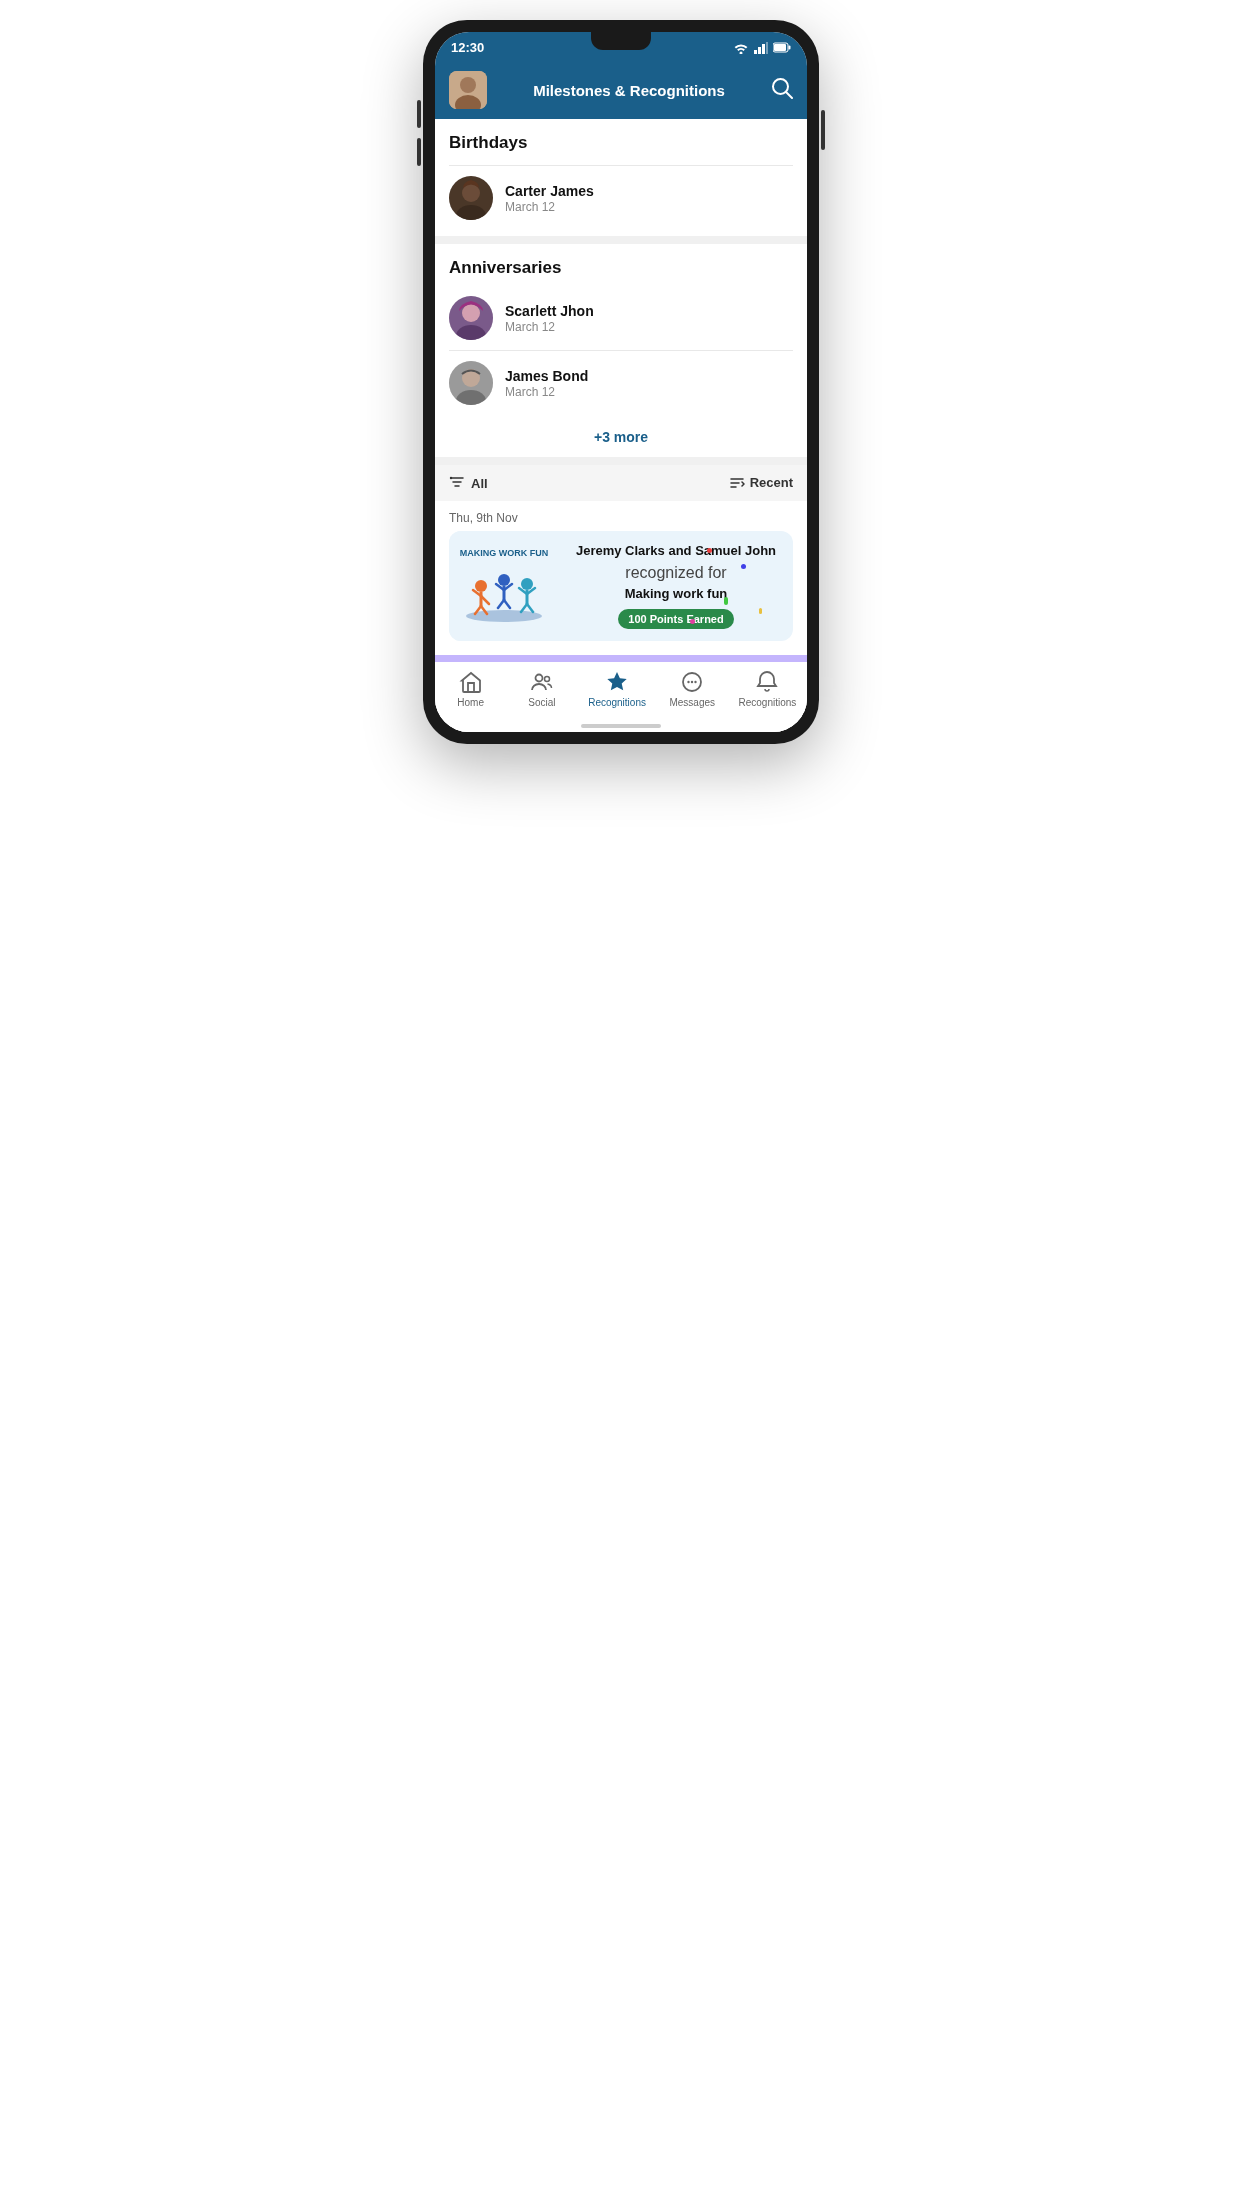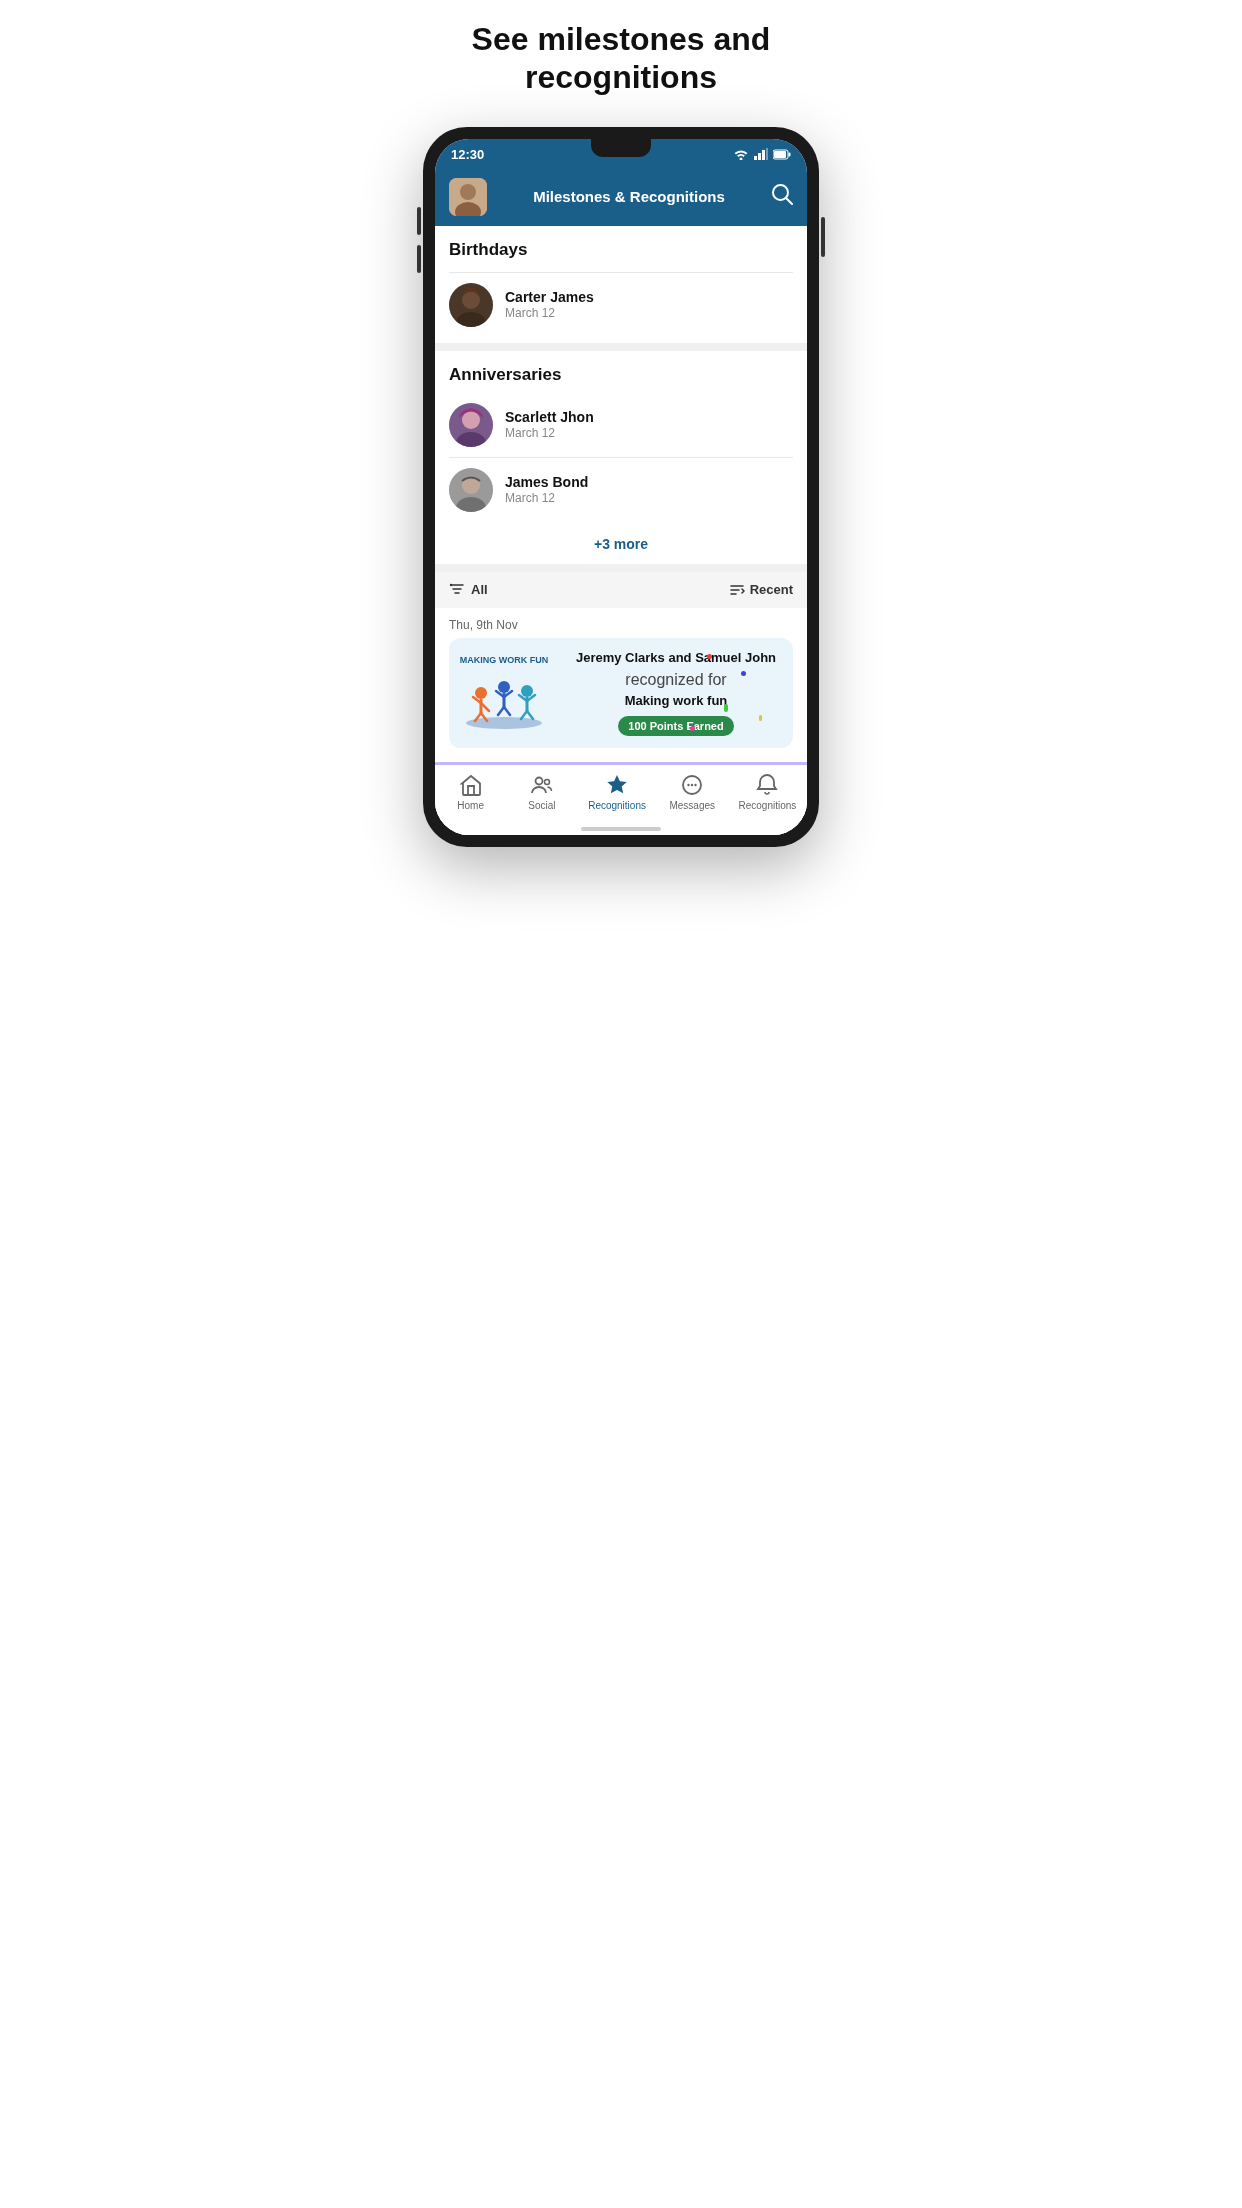--- a/index.html
+++ b/index.html
@@ -246,21 +246,21 @@
       font-weight: 700;
       padding: 4px 10px;
       border-radius: 20px;
       text-align: center;
       align-self: center;
       margin-top: 4px;
     }
     
     .bottom-nav {
       background: #fff;
-      border-top: 3px solid #c4b5fd;
+      border-top: 7px solid #c4b5fd;
       display: flex;
       justify-content: space-around;
       padding: 8px 0 10px;
     }
     .nav-item {
       display: flex;
       flex-direction: column;
       align-items: center;
       gap: 3px;
       min-width: 50px;
@@ -295,22 +295,20 @@
       width: 4px;
       background: #333;
       border-radius: 2px;
     }
   </style>
 </head>
 <body>
 
 <div class="page-wrapper">
 
-  <h1 class="headline">See milestones and
-recognitions</h1>
 
   <div class="phone-shell">
 
     <div class="vol-btn" style="top:80px;height:28px;"></div>
     <div class="vol-btn" style="top:118px;height:28px;"></div>
     <div class="power-btn" style="top:90px;height:40px;"></div>
 
     <div class="phone-inner">
 
       <div class="notch-area"></div>

